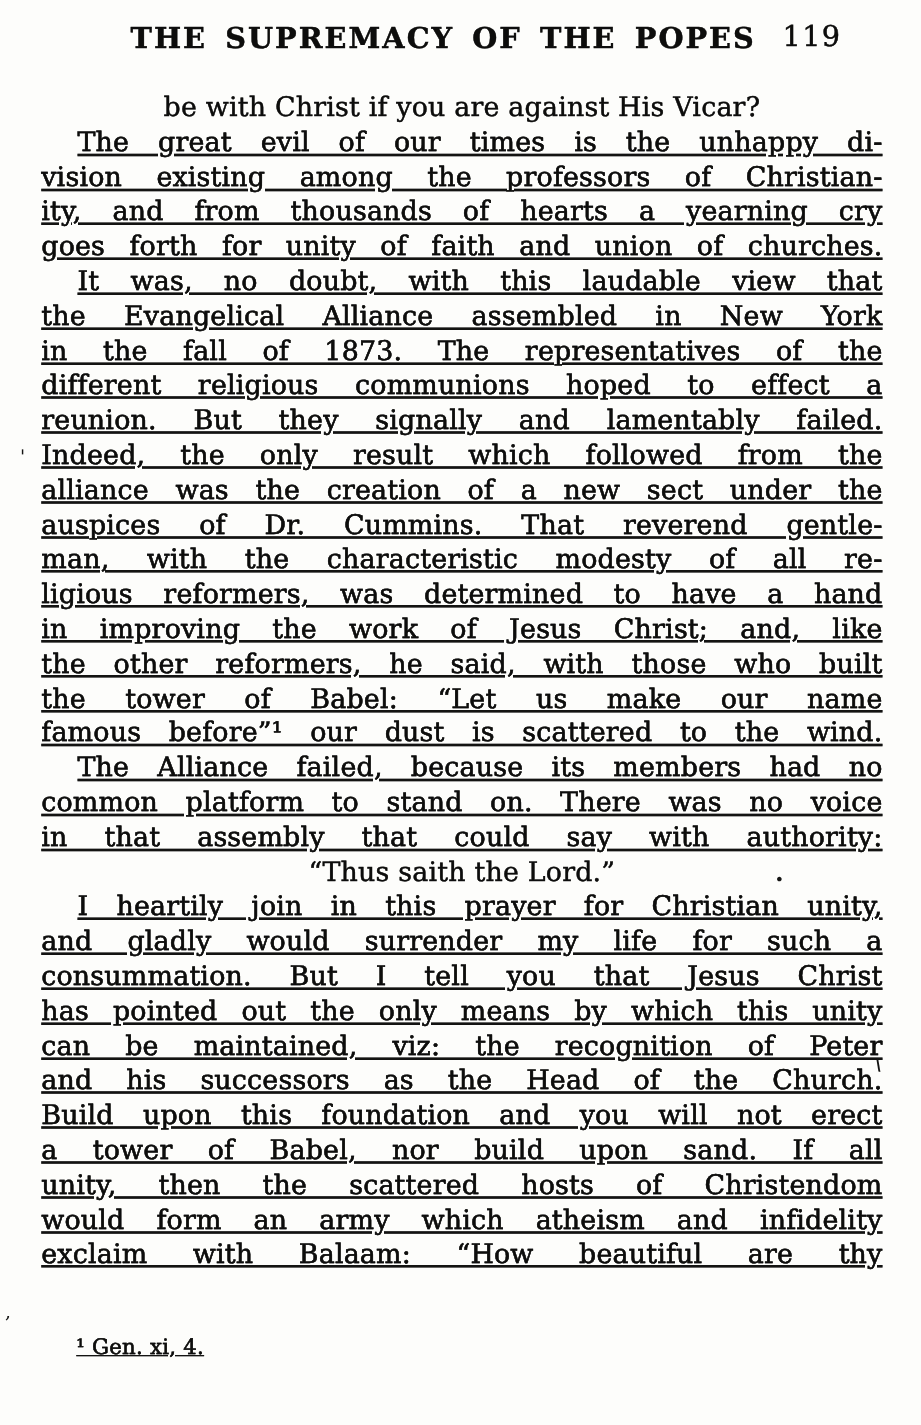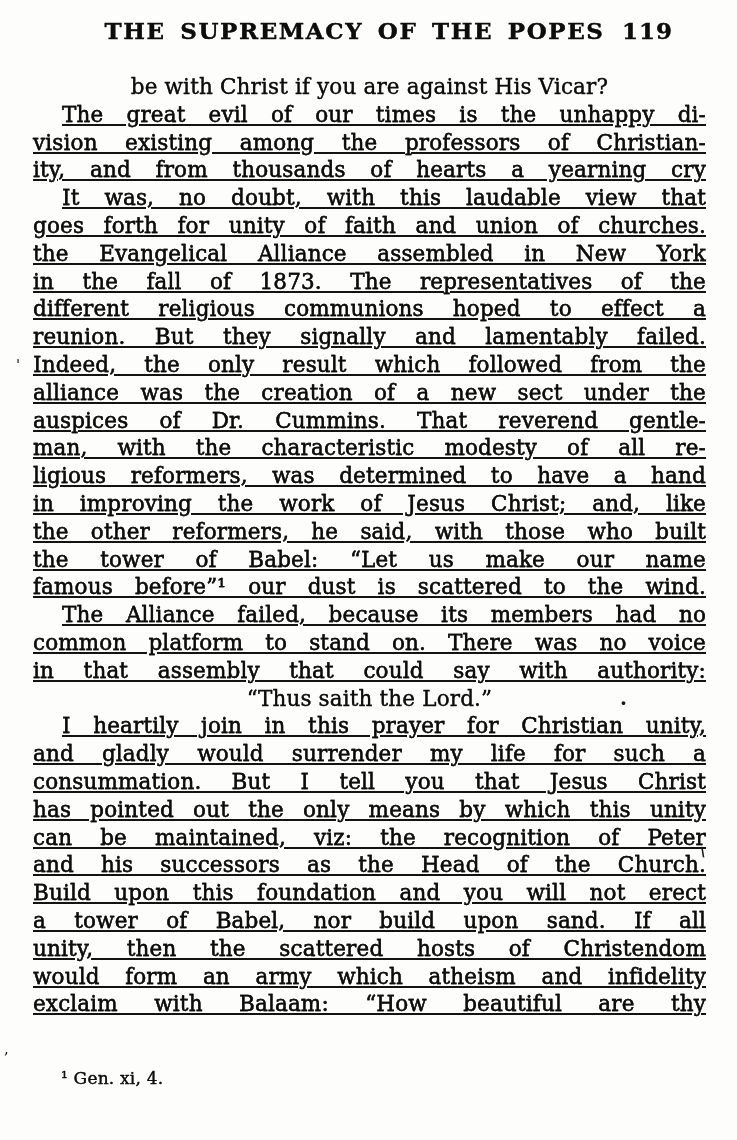--- a/index.html
+++ b/index.html
@@ -31,21 +31,21 @@
     font-size:23px;
     font-weight:700;
     letter-spacing:1.6px;
     word-spacing:5px;
     white-space:nowrap;
   }
   .page-number{
     position:absolute;
     top:0;right:64px;
     font-size:23px;
-    font-weight:700;
+    font-weight:400;
     letter-spacing:1px;
     margin-left:44px;
   }
   .body-text{
     position:absolute;
     top:73px;left:33px;
     width:673px;
     font-size:21.5px;
     letter-spacing:0.15px;
   }
@@ -63,20 +63,21 @@
   }
   .line.i{
     text-indent:29px;
   }
   .footnote{
     position:absolute;
     top:1067px;left:61px;
     font-size:17px;
     line-height:22px;
     letter-spacing:0.2px;
+    text-decoration:underline;
   }
   .artifact{
     position:absolute;
     color:#141413;
     -webkit-text-stroke:0;
     text-shadow:none;
   }
   .artifact-tick{
     left:700px;top:843px;
     font-size:15px;
@@ -106,22 +107,22 @@
     <div class="running-title">THE SUPREMACY OF THE POPES</div>
     <div class="page-number">119</div>
   </div>
 
   <div class="body-text">
 
   <div class="line">be with Christ if you are against His Vicar?</div>
       <div class="line j i">The great evil of our times is the unhappy di-</div>
       <div class="line j">vision existing among the professors of Christian-</div>
       <div class="line j">ity, and from thousands of hearts a yearning cry</div>
+      <div class="line j">goes forth for unity of faith and union of churches.</div>
       <div class="line j i">It was, no doubt, with this laudable view that</div>
-      <div class="line j">goes forth for unity of faith and union of churches.</div>
       <div class="line j">the Evangelical Alliance assembled in New York</div>
       <div class="line j">in the fall of 1873.  The representatives of the</div>
       <div class="line j">different religious communions hoped to effect a</div>
       <div class="line j">reunion.  But they signally and lamentably failed.</div>
       <div class="line j">Indeed, the only result which followed from the</div>
       <div class="line j">alliance was the creation of a new sect under the</div>
       <div class="line j">auspices of Dr. Cummins.  That reverend gentle-</div>
       <div class="line j">man, with the characteristic modesty of all re-</div>
       <div class="line j">ligious reformers, was determined to have a hand</div>
       <div class="line j">in improving the work of Jesus Christ; and, like</div>

